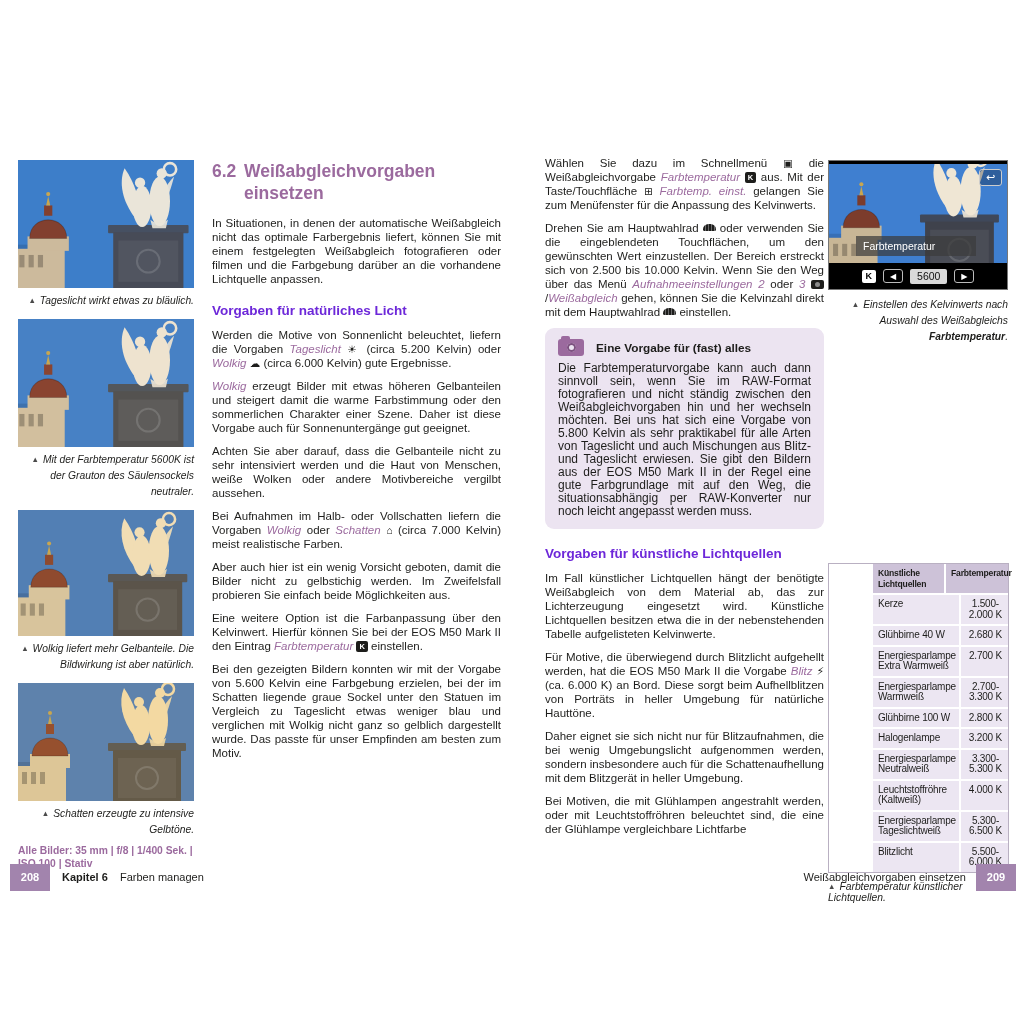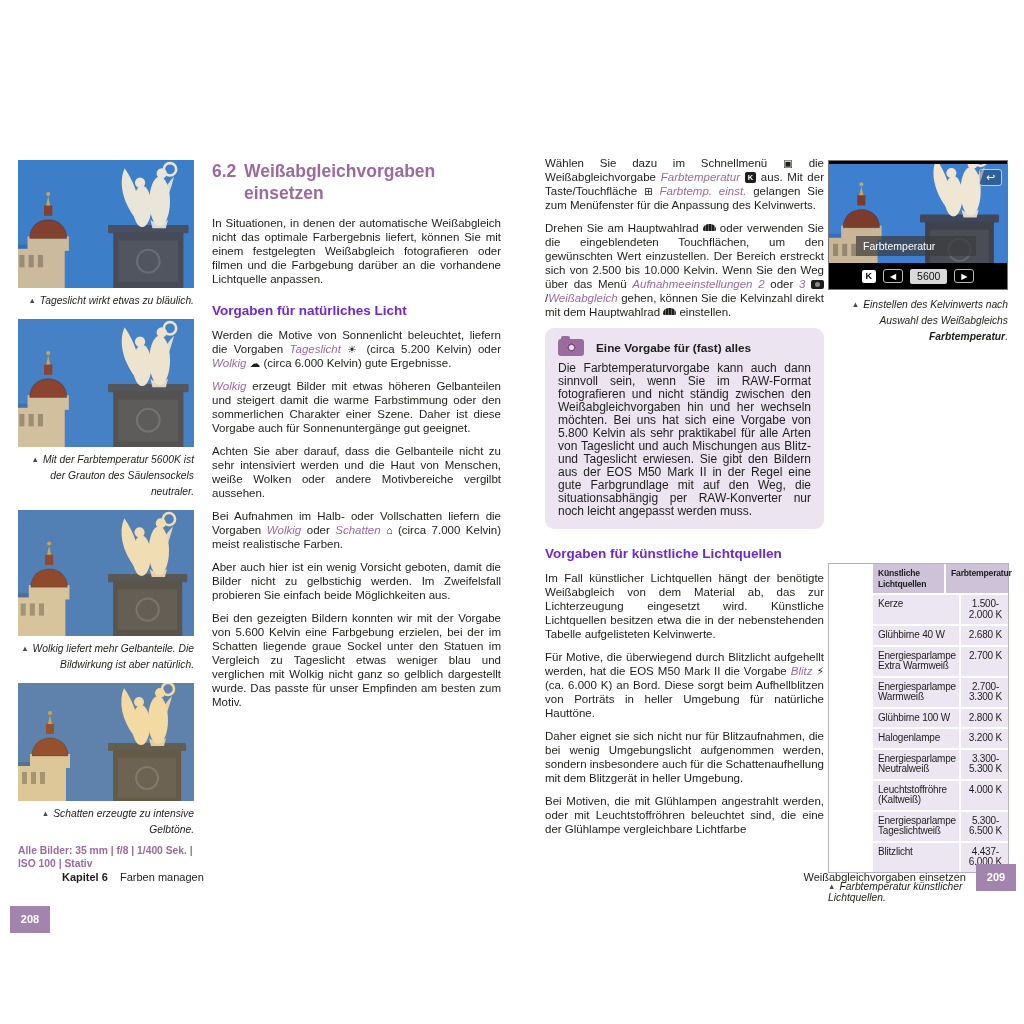--- a/index.html
+++ b/index.html
@@ -83,21 +83,21 @@
   .tcell{background:#ece6f2;font-size:10px;line-height:10.5px;letter-spacing:-0.2px;
          padding:4px 3px 4px 5px;box-sizing:border-box;white-space:pre-line;}
   .tc1{width:115px;}
   .tc2{width:62px;text-align:center;}
   .thead .tcell{background:#cdc2d8;font-weight:bold;font-size:8.6px;}
   .tcaption{font-size:10.3px;font-style:italic;margin-top:8px;}
 
   
   .pgbox{position:absolute;top:864px;width:40px;height:27px;background:#a284ad;color:#fff;
          font-weight:bold;font-size:11px;line-height:27px;text-align:center;}
-  #pgbox-left{left:10px;margin-top:42px;}
+  #pgbox-left{left:10px;}
   #pgbox-right{left:976px;}
   .footer-text{position:absolute;top:871px;font-size:11px;}
   #footer-left{left:62px;}
   #footer-right{right:58px;}
 </style>
 </head>
 <body>
 
 <svg width="0" height="0" style="position:absolute">
   <symbol id="scene" viewBox="0 0 176 124" preserveAspectRatio="xMidYMid slice">
@@ -167,20 +167,21 @@
       <span class="h1-num">6.2</span>
       <span class="h1-text">Weißabgleichvorgaben einsetzen</span>
     </div>
     <p class="para">In Situationen, in denen der automatische Weißabgleich nicht das optimale Farbergebnis liefert, können Sie mit einem festgelegten Weißabgleich fotografieren oder filmen und die Farbgebung darüber an die vorhandene Lichtquelle anpassen.</p>
     <div class="h2">Vorgaben für natürliches Licht</div>
     <p class="para"><span>Werden die Motive von Sonnenlicht beleuchtet, liefern die Vorgaben </span><span class="em">Tageslicht</span><span> </span><span class="icon icon-sun">☀</span><span> (circa 5.200 Kelvin) oder </span><span class="em">Wolkig</span><span> </span><span class="icon icon-cloud">☁</span><span> (circa 6.000 Kelvin) gute Ergebnisse.</span></p>
     <p class="para"><span class="em">Wolkig</span><span> erzeugt Bilder mit etwas höheren Gelbanteilen und steigert damit die warme Farbstimmung oder den sommerlichen Charakter einer Szene. Daher ist diese Vorgabe auch für Sonnenuntergänge gut geeignet.</span></p>
     <p class="para"><span>Achten Sie aber darauf, dass die Gelbanteile nicht zu sehr intensiviert werden und die Haut von Menschen, weiße Wolken oder andere Motivbereiche vergilbt aussehen.</span></p>
     <p class="para"><span>Bei Aufnahmen im Halb- oder Vollschatten liefern die Vorgaben </span><span class="em">Wolkig</span><span> oder </span><span class="em">Schatten</span><span> </span><span class="icon icon-shade">⌂</span><span> (circa 7.000 Kelvin) meist realistische Farben.</span></p>
     <p class="para"><span>Aber auch hier ist ein wenig Vorsicht geboten, damit die Bilder nicht zu gelbstichig werden. Im Zweifelsfall probieren Sie einfach beide Möglichkeiten aus.</span></p>
+    <p class="para"><span>Eine weitere Option ist die Farbanpassung über den Kelvinwert. Hierfür können Sie bei der EOS M50 Mark II den Eintrag </span><span class="em">Farbtemperatur</span><span> </span><span class="icon icon-kbox">K</span><span> einstellen.</span></p>
     <p class="para"><span>Bei den gezeigten Bildern konnten wir mit der Vorgabe von 5.600 Kelvin eine Farbgebung erzielen, bei der im Schatten liegende graue Sockel unter den Statuen im Vergleich zu Tageslicht etwas weniger blau und verglichen mit Wolkig nicht ganz so gelblich dargestellt wurde. Das passte für unser Empfinden am besten zum Motiv.</span></p>
   </div>
 
   <div id="col-209" class="col body-text">
     <p class="para"><span>Wählen Sie dazu im Schnellmenü </span><span class="icon icon-qmenu">▣</span><span> die Weißabgleichvorgabe </span><span class="em">Farbtemperatur</span><span> </span><span class="icon icon-kbox">K</span><span> aus. Mit der Taste/Touchfläche </span><span class="icon icon-touch">⊞</span><span> </span><span class="em">Farbtemp. einst.</span><span> gelangen Sie zum Menüfenster für die Anpassung des Kelvinwerts.</span></p>
     <p class="para"><span>Drehen Sie am Hauptwahlrad </span><span class="icon icon-dial"></span><span> oder verwenden Sie die eingeblendeten Touchflächen, um den gewünschten Wert einzustellen. Der Bereich erstreckt sich von 2.500 bis 10.000 Kelvin. Wenn Sie den Weg über das Menü </span><span class="em">Aufnahmeeinstellungen 2</span><span> oder </span><span class="em">3</span><span> </span><span class="icon icon-camera"></span><span>/</span><span class="em">Weißabgleich</span><span> gehen, können Sie die Kelvinzahl direkt mit dem Hauptwahlrad </span><span class="icon icon-dial"></span><span> einstellen.</span></p>
 
     <div class="tipbox">
       <div class="tip-head">
         <span class="tip-cam"></span>
@@ -254,21 +255,21 @@
           <span class="tcell tc1">Leuchtstoffröhre (Kaltweiß)</span>
           <span class="tcell tc2">4.000 K</span>
         </div>
       <div class="trow">
           <span class="tcell tc1">Energiesparlampe
 Tageslichtweiß</span>
           <span class="tcell tc2">5.300-6.500 K</span>
         </div>
       <div class="trow">
           <span class="tcell tc1">Blitzlicht</span>
-          <span class="tcell tc2">4.437-6.000 K</span>
+          <span class="tcell tc2">5.500-6.000 K</span>
         </div>
     </div>
     <div class="tcaption">
       <span class="cap-marker">▲</span><span>Farbtemperatur künstlicher Lichtquellen.</span>
     </div>
   </div>
 
   <div id="pgbox-left" class="pgbox">208</div>
   <div id="footer-left" class="footer-text">
     <span class="b">Kapitel 6</span>

